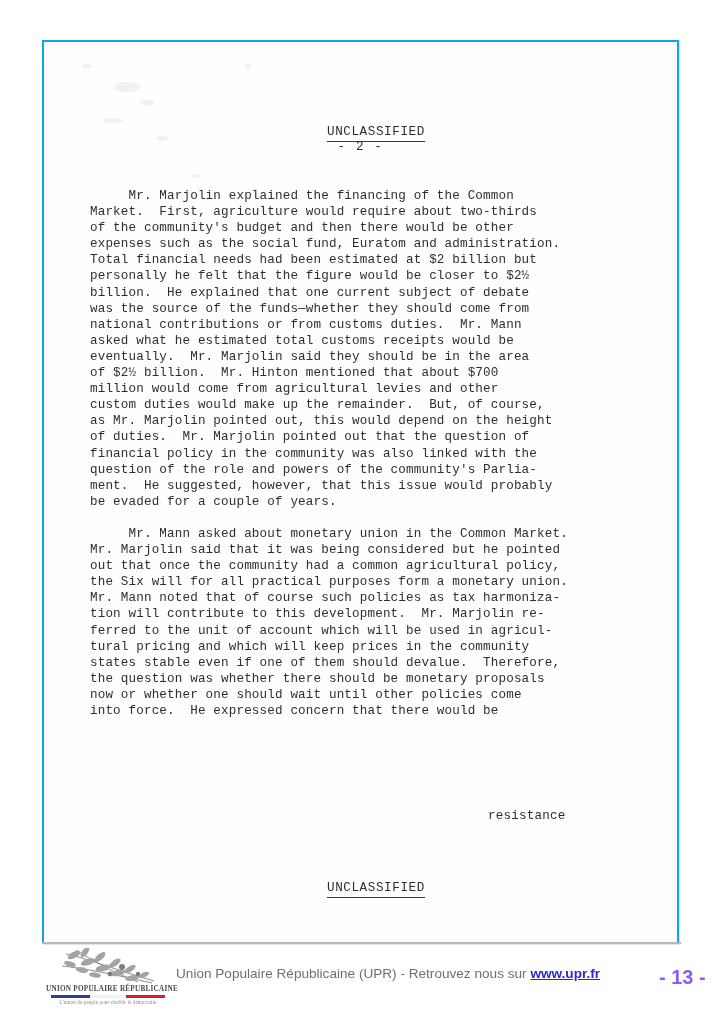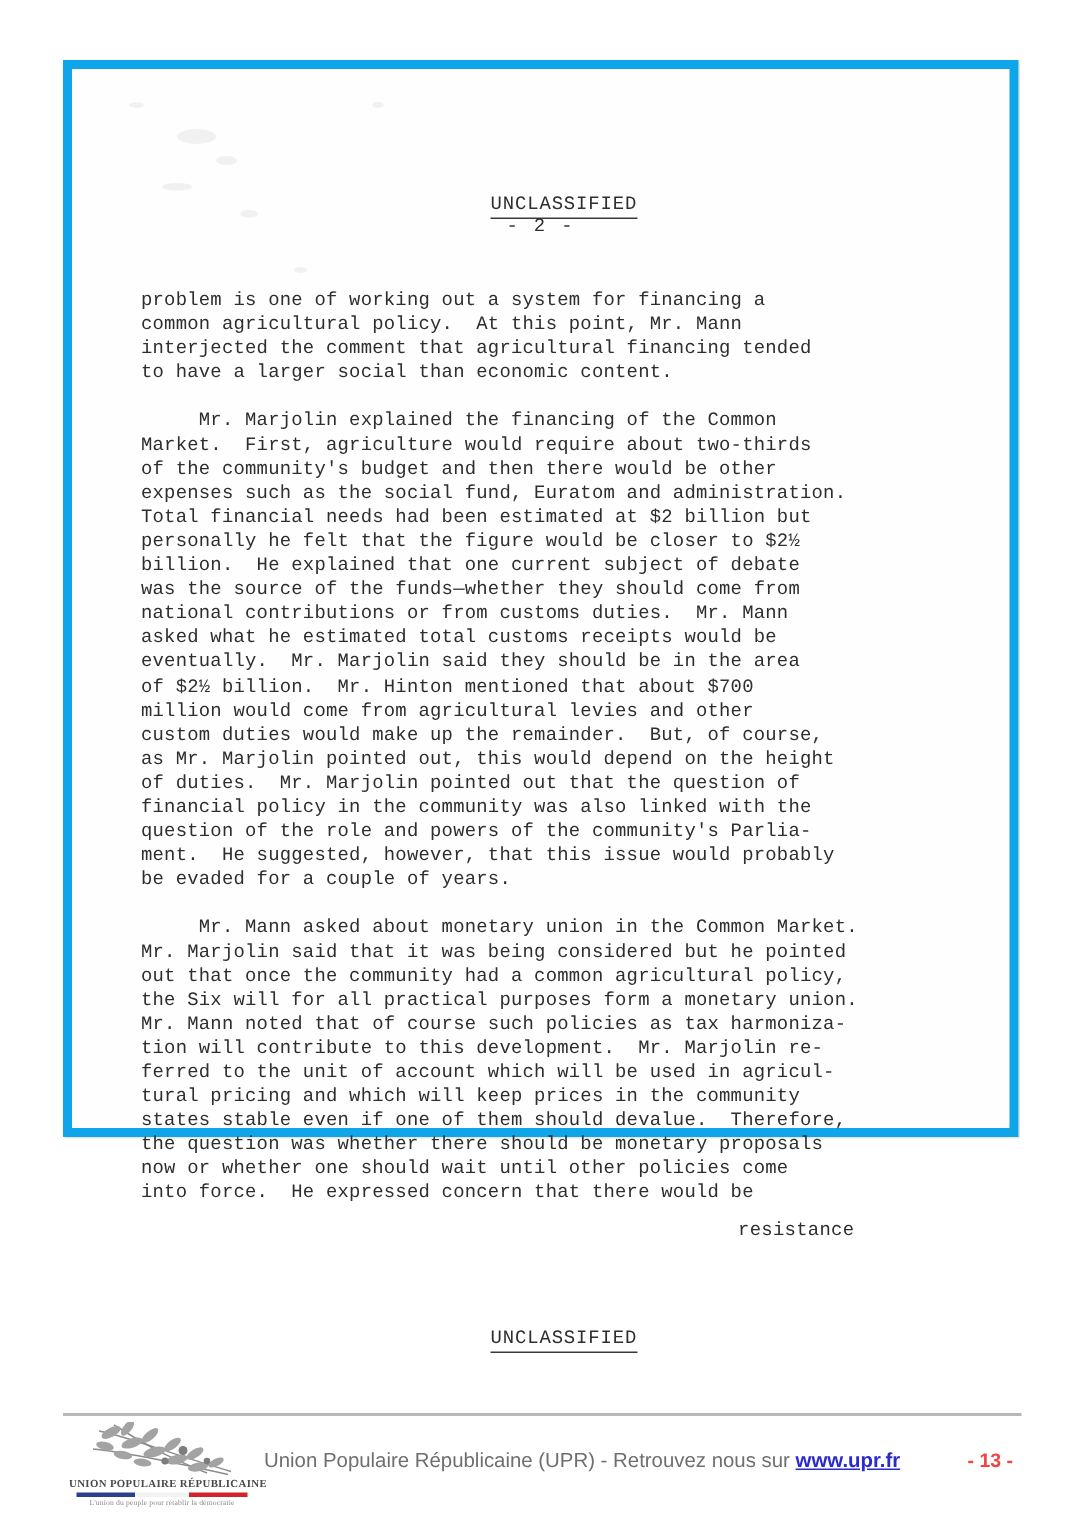--- a/index.html
+++ b/index.html
@@ -14,23 +14,23 @@
     font-family: "Liberation Sans", sans-serif;
     overflow: hidden;
   }
 
   
   #page-sheet {
     position: absolute;
     left: 42px;
     top: 40px;
     width: 637px;
-    height: 718px;
+    height: 904px;
     background: #fefefe;
-    border: 6px solid #0ea5e9;
+    border: 2px solid #0ea5e9;
     box-sizing: border-box;
     box-shadow: 1px 1px 0 rgba(0,0,0,0.10);
   }
 
   
   .scan-smudge {
     position: absolute;
     border-radius: 50%;
     background: #d9d9d9;
     opacity: .35;
@@ -169,25 +169,25 @@
     color: #6f6f6f;
     white-space: nowrap;
   }
   #footer-site-link {
     color: #2a2ad0;
     font-weight: bold;
     text-decoration: underline;
   }
   #footer-page-number {
     position: absolute;
-    left: 645px;
+    left: 659px;
     top: 26px;
-    font-size: 13px;
+    font-size: 20px;
     font-weight: bold;
-    color: #ef4444;
+    color: #8b5cf6;
     white-space: nowrap;
   }
 </style>
 </head>
 <body>
 
 <div id="page-sheet">
 
   <div class="scan-smudge" style="left:38px;  top:22px; width:10px; height:4px;"></div>
   <div class="scan-smudge" style="left:70px;  top:40px; width:26px; height:10px;"></div>
@@ -197,24 +197,20 @@
   <div class="scan-smudge" style="left:148px; top:132px; width:9px; height:4px;"></div>
   <div class="scan-smudge" style="left:200px; top:22px; width:8px;  height:4px;"></div>
 
   <div id="doc-header-classification" class="tw">
     <span class="classification-mark">UNCLASSIFIED</span>
   </div>
 
   <div id="doc-page-marker" class="tw">- 2 -</div>
 
   <div id="doc-body">
-    <p class="tw doc-paragraph">problem is one of working out a system for financing a
-common agricultural policy.  At this point, Mr. Mann
-interjected the comment that agricultural financing tended
-to have a larger social than economic content.</p>
     <p class="tw doc-paragraph">     Mr. Marjolin explained the financing of the Common
 Market.  First, agriculture would require about two-thirds
 of the community's budget and then there would be other
 expenses such as the social fund, Euratom and administration.
 Total financial needs had been estimated at $2 billion but
 personally he felt that the figure would be closer to $2½
 billion.  He explained that one current subject of debate
 was the source of the funds—whether they should come from
 national contributions or from customs duties.  Mr. Mann
 asked what he estimated total customs receipts would be

